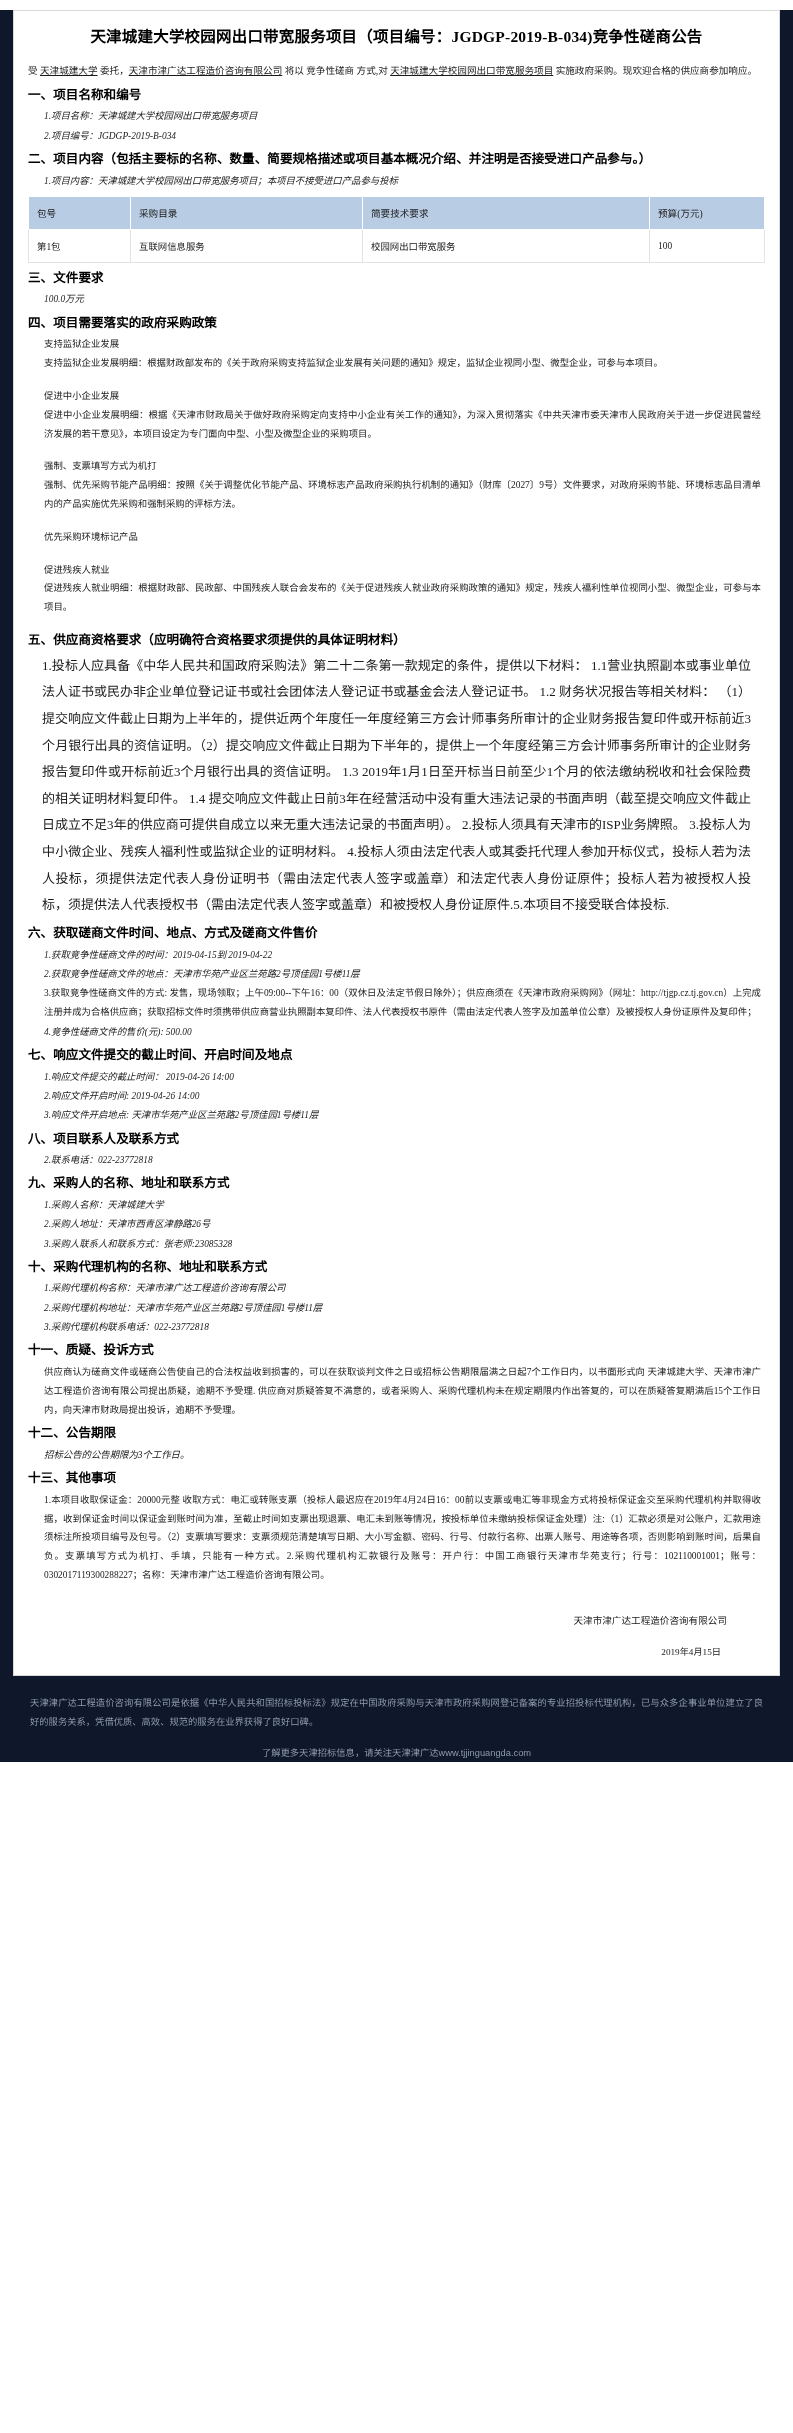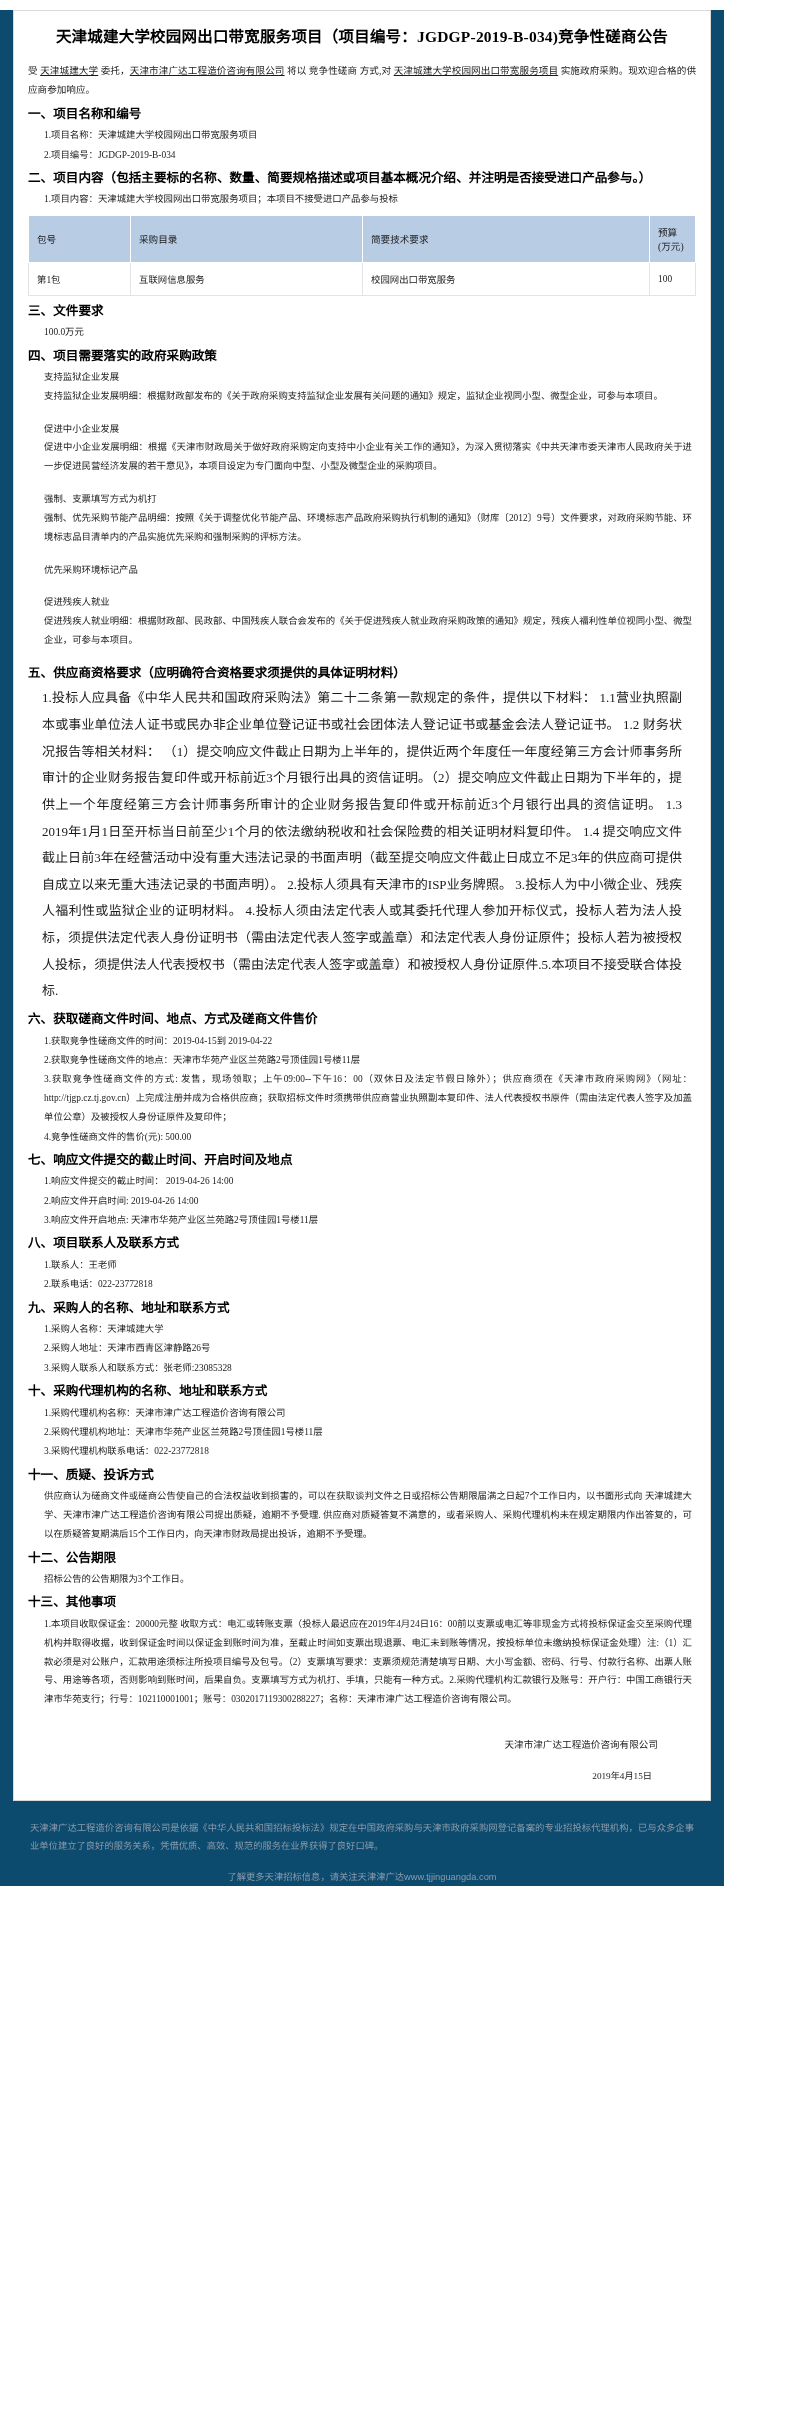--- a/index.html
+++ b/index.html
@@ -7,23 +7,23 @@
     margin: 0;
     padding: 0;
     background: #ffffff;
   }
   body {
     font-family: "Liberation Serif", "DejaVu Serif", serif;
     color: #000000;
     width: 793px;
   }
   .page {
-    width: 724px;
+    width: 793px;
     box-sizing: border-box;
-    background: #0c4a6e;
+    background: #0f172a;
     padding: 0;
   }
   .doc-frame {
     margin: 10px 13px 0 13px;
     border: 1px solid #d9d9d9;
     box-sizing: border-box;
     padding: 10px 14px 14px 14px;
     background: #ffffff;
   }
   .doc-title {
@@ -55,20 +55,21 @@
     color: #000;
     text-align: justify;
   }
   .item {
     font-size: 9.4px;
     line-height: 1.95;
     margin: 0 0 1px 0;
     padding-left: 16px;
     color: #1a1a1a;
     text-align: justify;
+    font-style: italic;
   }
   .block-text {
     font-size: 9.4px;
     line-height: 2.0;
     margin: 0 0 1px 0;
     padding-left: 16px;
     padding-right: 4px;
     text-align: justify;
     color: #1a1a1a;
   }
@@ -199,21 +200,21 @@
       <p class="block-text">支持监狱企业发展明细：根据财政部发布的《关于政府采购支持监狱企业发展有关问题的通知》规定，监狱企业视同小型、微型企业，可参与本项目。</p>
     </div>
 
     <div class="policy-group">
       <p class="policy-name">促进中小企业发展</p>
       <p class="block-text">促进中小企业发展明细：根据《天津市财政局关于做好政府采购定向支持中小企业有关工作的通知》，为深入贯彻落实《中共天津市委天津市人民政府关于进一步促进民营经济发展的若干意见》，本项目设定为专门面向中型、小型及微型企业的采购项目。</p>
     </div>
 
     <div class="policy-group">
       <p class="policy-name">强制、支票填写方式为机打</p>
-      <p class="block-text">强制、优先采购节能产品明细：按照《关于调整优化节能产品、环境标志产品政府采购执行机制的通知》（财库〔2012〕9号）文件要求，对政府采购节能、环境标志品目清单内的产品实施优先采购和强制采购的评标方法。</p>
+      <p class="block-text">强制、优先采购节能产品明细：按照《关于调整优化节能产品、环境标志产品政府采购执行机制的通知》（财库〔2027〕9号）文件要求，对政府采购节能、环境标志品目清单内的产品实施优先采购和强制采购的评标方法。</p>
     </div>
 
     <div class="policy-group">
       <p class="policy-name">优先采购环境标记产品</p>
     </div>
 
     <div class="policy-group">
       <p class="policy-name">促进残疾人就业</p>
       <p class="block-text">促进残疾人就业明细：根据财政部、民政部、中国残疾人联合会发布的《关于促进残疾人就业政府采购政策的通知》规定，残疾人福利性单位视同小型、微型企业，可参与本项目。</p>
     </div>
@@ -226,21 +227,20 @@
     <p class="item">2.获取竞争性磋商文件的地点：天津市华苑产业区兰苑路2号顶佳园1号楼11层</p>
     <p class="block-text">3.获取竞争性磋商文件的方式: 发售，现场领取；上午09:00--下午16：00（双休日及法定节假日除外）；供应商须在《天津市政府采购网》（网址：http://tjgp.cz.tj.gov.cn）上完成注册并成为合格供应商；获取招标文件时须携带供应商营业执照副本复印件、法人代表授权书原件（需由法定代表人签字及加盖单位公章）及被授权人身份证原件及复印件；</p>
     <p class="item">4.竞争性磋商文件的售价(元): 500.00</p>
 
     <h2 class="section">七、响应文件提交的截止时间、开启时间及地点</h2>
     <p class="item">1.响应文件提交的截止时间： 2019-04-26 14:00</p>
     <p class="item">2.响应文件开启时间: 2019-04-26 14:00</p>
     <p class="item">3.响应文件开启地点: 天津市华苑产业区兰苑路2号顶佳园1号楼11层</p>
 
     <h2 class="section">八、项目联系人及联系方式</h2>
-    <p class="item">1.联系人：王老师</p>
     <p class="item">2.联系电话：022-23772818</p>
 
     <h2 class="section">九、采购人的名称、地址和联系方式</h2>
     <p class="item">1.采购人名称：天津城建大学</p>
     <p class="item">2.采购人地址：天津市西青区津静路26号</p>
     <p class="item">3.采购人联系人和联系方式：张老师:23085328</p>
 
     <h2 class="section">十、采购代理机构的名称、地址和联系方式</h2>
     <p class="item">1.采购代理机构名称：天津市津广达工程造价咨询有限公司</p>
     <p class="item">2.采购代理机构地址：天津市华苑产业区兰苑路2号顶佳园1号楼11层</p>

